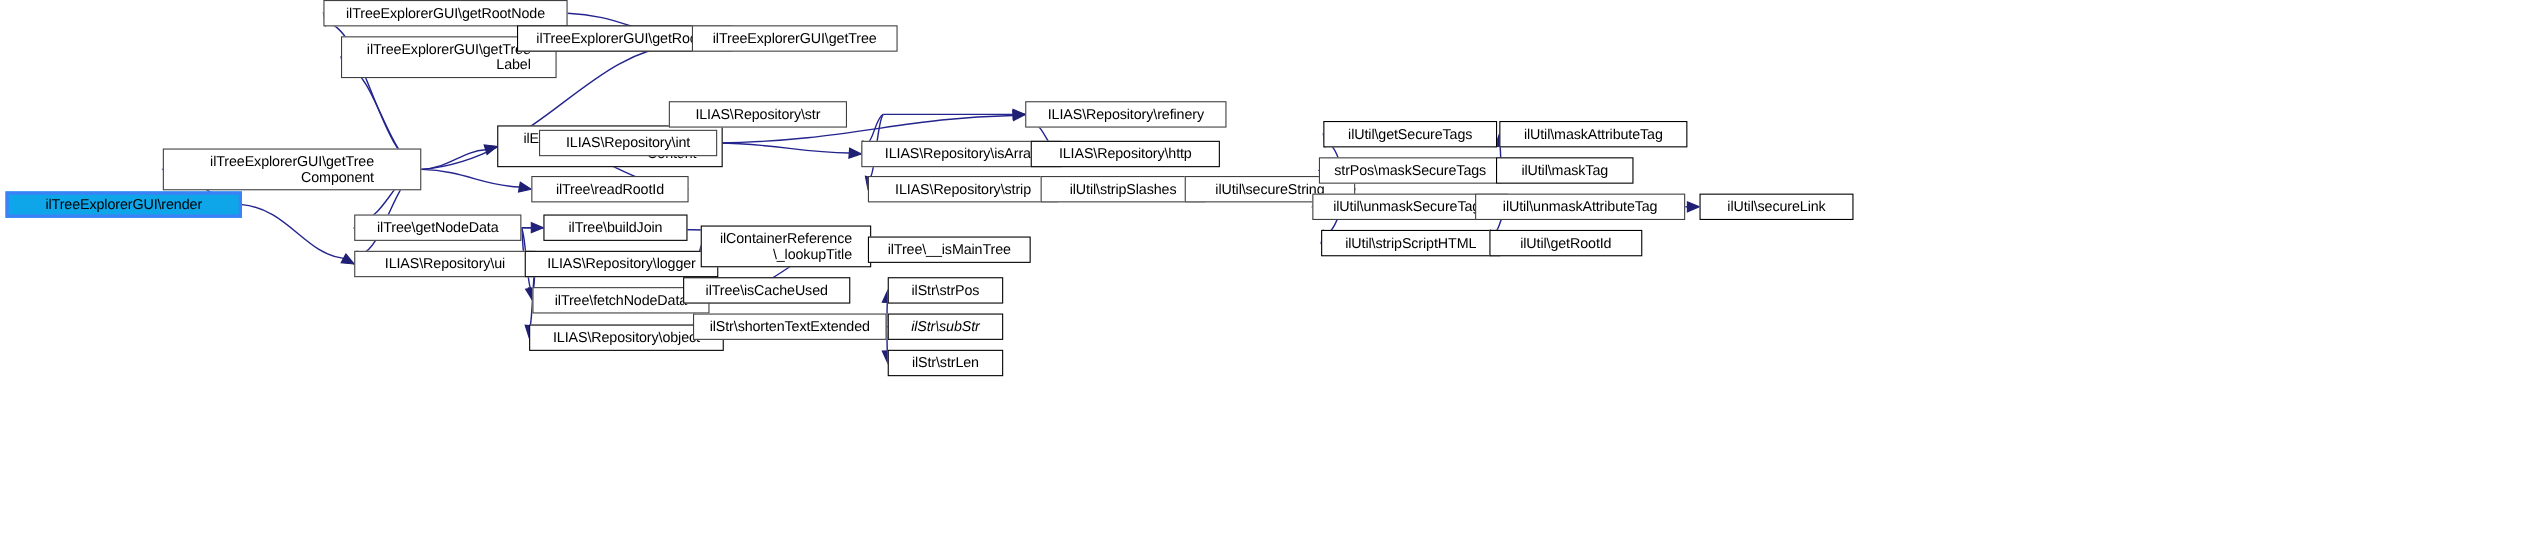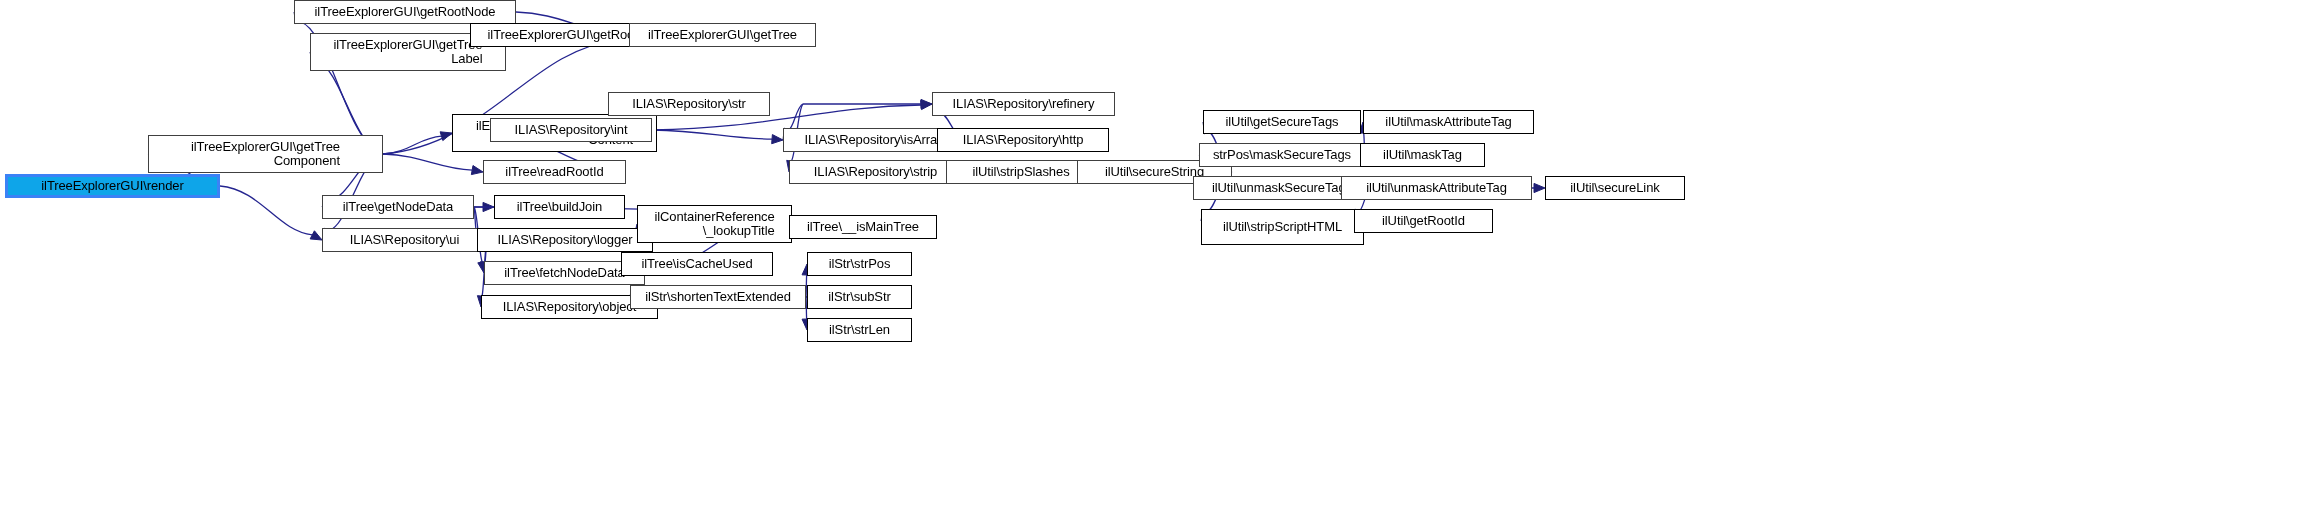--- a/index.html
+++ b/index.html
@@ -169,32 +169,32 @@
       <div class="node thick" style="left: 608px; top: 92px; width: 162px; height: 24px;">ILIAS\Repository\str</div>
       <div class="node thick" style="left: 783px; top: 128px; width: 182px; height: 24px;">ILIAS\Repository\isArray</div>
       <div class="node thick" style="left: 789px; top: 160px; width: 173px; height: 24px;">ILIAS\Repository\strip</div>
       <div class="node thick" style="left: 932px; top: 92px; width: 183px; height: 24px;">ILIAS\Repository\refinery</div>
       <div class="node" style="left: 937px; top: 128px; width: 172px; height: 24px;">ILIAS\Repository\http</div>
       <div class="node thick" style="left: 946px; top: 160px; width: 150px; height: 24px;">ilUtil\stripSlashes</div>
       <div class="node thick" style="left: 1077px; top: 160px; width: 155px; height: 24px;">ilUtil\secureString</div>
       <div class="node" style="left: 1203px; top: 110px; width: 158px; height: 24px;">ilUtil\getSecureTags</div>
       <div class="node thick" style="left: 1199px; top: 143px; width: 166px; height: 24px;">strPos\maskSecureTags</div>
       <div class="node thick" style="left: 1193px; top: 176px; width: 178px; height: 24px;">ilUtil\unmaskSecureTags</div>
-      <div class="node" style="left: 1201px; top: 209px; width: 163px; height: 36px;">ilUtil\stripScriptHTML</div>
+      <div class="node" style="left: 1201px; top: 209px; width: 163px; height: 24px;">ilUtil\stripScriptHTML</div>
       <div class="node" style="left: 1363px; top: 110px; width: 171px; height: 24px;">ilUtil\maskAttributeTag</div>
       <div class="node" style="left: 1360px; top: 143px; width: 125px; height: 24px;">ilUtil\maskTag</div>
       <div class="node thick" style="left: 1341px; top: 176px; width: 191px; height: 24px;">ilUtil\unmaskAttributeTag</div>
       <div class="node" style="left: 1354px; top: 209px; width: 139px; height: 24px;">ilUtil\getRootId</div>
       <div class="node" style="left: 1545px; top: 176px; width: 140px; height: 24px;">ilUtil\secureLink</div>
       <div class="node" style="left: 494px; top: 195px; width: 131px; height: 24px;">ilTree\buildJoin</div>
       <div class="node" style="left: 477px; top: 228px; width: 176px; height: 24px;">ILIAS\Repository\logger</div>
       <div class="node thick" style="left: 484px; top: 261px; width: 161px; height: 24px;">ilTree\fetchNodeData</div>
       <div class="node" style="left: 481px; top: 295px; width: 177px; height: 24px;">ILIAS\Repository\object</div>
       <div class="node" style="left: 637px; top: 205px; width: 155px; height: 38px;">ilContainerReference
 \_lookupTitle</div>
       <div class="node" style="left: 621px; top: 252px; width: 152px; height: 24px;">ilTree\isCacheUsed</div>
       <div class="node thick" style="left: 630px; top: 285px; width: 176px; height: 24px;">ilStr\shortenTextExtended</div>
       <div class="node" style="left: 789px; top: 199px; width: 148px; height: 24px; margin-top: 16px;">ilTree\__isMainTree</div>
       <div class="node" style="left: 807px; top: 252px; width: 105px; height: 24px;">ilStr\strPos</div>
-      <div class="node" style="left: 807px; top: 285px; width: 105px; height: 24px;">ilStr\subStr</div>
+      <div class="node" style="left: 807px; top: 285px; width: 105px; height: 24px; font-style: italic;">ilStr\subStr</div>
       <div class="node" style="left: 807px; top: 318px; width: 105px; height: 24px;">ilStr\strLen</div>
     </div>
 </div>
 
 </body></html>

